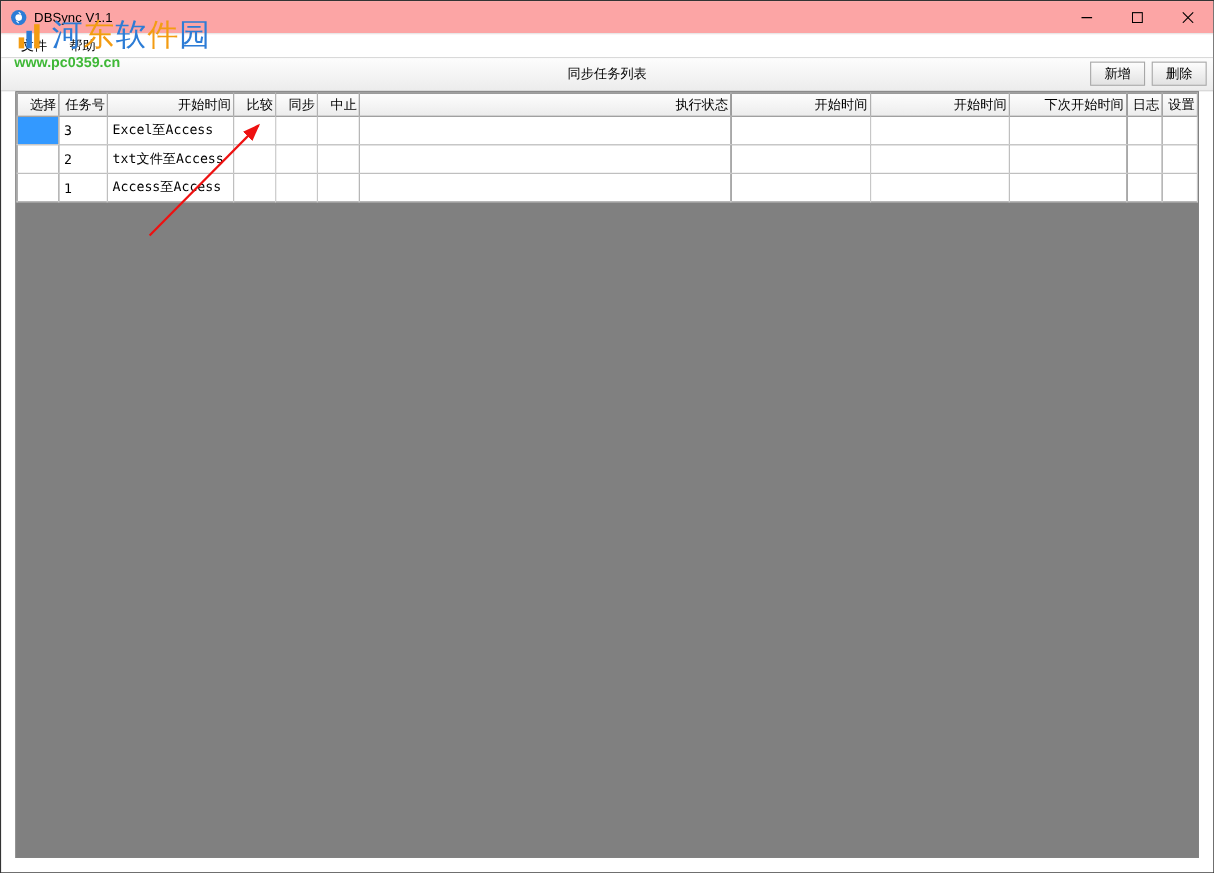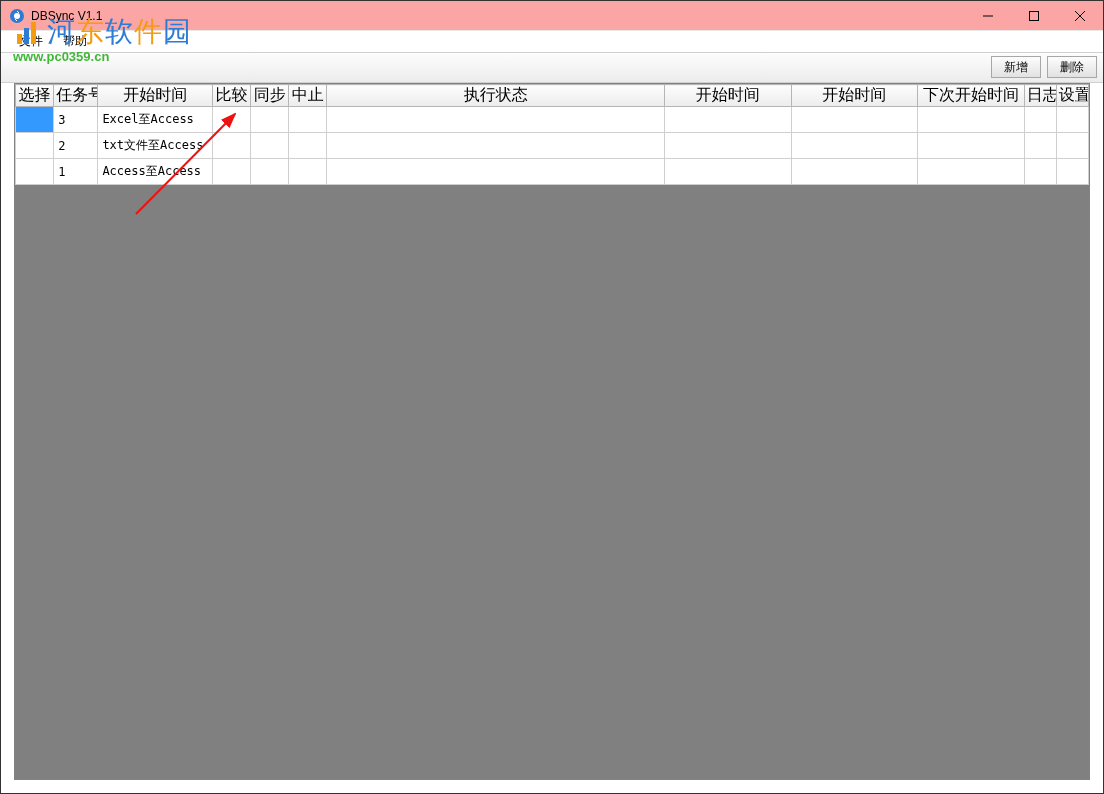--- a/index.html
+++ b/index.html
@@ -33,21 +33,21 @@
 .toolbar-row { height: 30px; background: linear-gradient(#fdfdfd,#ececec); border-bottom: 1px solid #d0d0d0; display: flex; align-items: center; position: relative; }
 .toolbar-title { width: 100%; text-align: center; font-size: 12px; }
 .toolbar-btns { position: absolute; right: 6px; top: 3px; display: flex; gap: 6px; }
 .tb-btn { min-width: 50px; height: 22px; background: linear-gradient(#fdfdfd,#e2e2e2); border: 1px solid #a7a7a7; border-radius: 0; font-size: 12px; display: flex; align-items: center; justify-content: center; cursor: pointer; padding: 0 10px; }
 
 
 .content { position: absolute; left: 13px; right: 13px; top: 82px; bottom: 13px; background: #808080; border: 1px solid #828282; }
 
 
 .grid { width: 100%; border-collapse: collapse; table-layout: fixed; }
-.grid th { background: linear-gradient(#fdfdfd,#ececec); border: 1px solid #b5b5b5; font-weight: normal; font-size: 16px; height: 21px; text-align: center; padding: 0 2px; white-space: nowrap; overflow: hidden; }
+.grid th { background: linear-gradient(#fdfdfd,#ececec); border: 1px solid #b5b5b5; font-weight: normal; font-size: 12px; height: 21px; text-align: right; padding: 0 2px; white-space: nowrap; overflow: hidden; }
 .grid td { background: #fff; border: 1px solid #cfcfcf; font-size: 12px; height: 22px; padding: 0 4px; text-align: left; overflow: hidden; font-family: SimSun, monospace; }
 .grid td.center { text-align: center; padding-left: 44px; }
 .grid tr.sel td.sel-cell { background: #3399ff; }
 .grid .chk { width: 12px; height: 12px; border: 1px solid #555; background: #fff; display: inline-block; }
 
 .col-select { width: 38px; }
 .col-taskno { width: 44px; }
 .col-name { width: 114px; }
 .col-compare { width: 38px; }
 .col-sync { width: 38px; }
@@ -110,20 +110,21 @@
           <rect x="4" y="14" width="5" height="10" fill="#f39c12"></rect>
           <rect x="11" y="8" width="5" height="16" fill="#2c7cd6"></rect>
           <rect x="18" y="2" width="5" height="22" fill="#f39c12"></rect>
         </svg>
     </span><span class="wm-char-blue">河</span><span class="wm-char-orange">东</span><span class="wm-char-blue">软</span><span class="wm-char-orange">件</span><span class="wm-char-blue">园</span>
   </div>
   <div class="wm-url">www.pc0359.cn</div>
 </div>
 
 <div class="toolbar-row">
+  <div class="toolbar-title">同步任务列表</div>
   <div class="toolbar-btns">
     <div class="tb-btn">新增</div>
     <div class="tb-btn">删除</div>
   </div>
 </div>
 
 <div class="content">
   <table class="grid">
     <colgroup>
       <col class="col-select">

